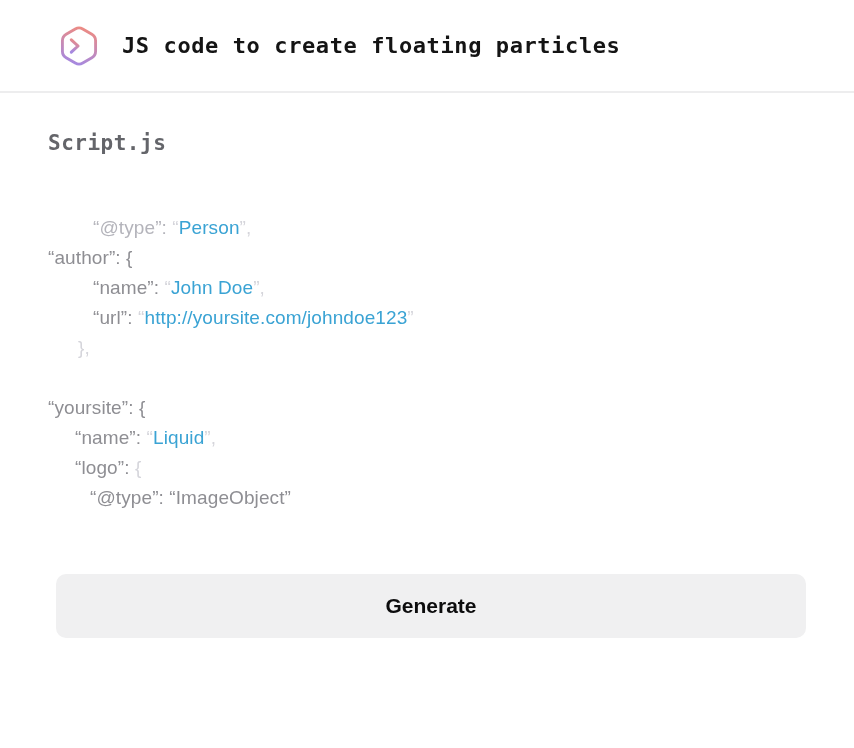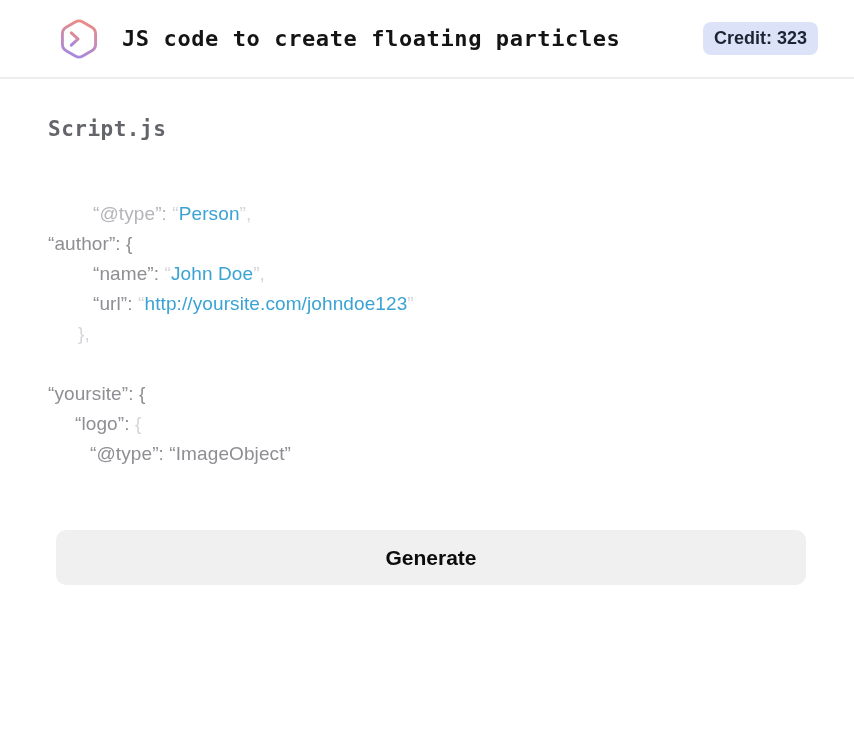--- a/index.html
+++ b/index.html
@@ -3,21 +3,21 @@
 <meta charset="utf-8">
 <style>
   html, body { margin: 0; padding: 0; background: #ffffff; }
   body {
     width: 854px; height: 748px; overflow: hidden;
     font-family: "Liberation Sans", sans-serif;
     -webkit-font-smoothing: antialiased;
   }
   .header {
     display: flex; align-items: center;
-    height: 79px; box-sizing: border-box;
+    height: 93px; box-sizing: border-box;
     padding: 0 36px 0 56px;
     border-bottom: 2px solid #ededee;
     background: #ffffff;
   }
   .logo { width: 46px; height: 46px; margin-right: 20px; display: flex; align-items: center; justify-content: center; flex: none; }
   .title {
     margin: 0;
     font-family: "DejaVu Sans Mono", "Liberation Mono", monospace;
     font-size: 22px; font-weight: bold; letter-spacing: 0.6px;
     color: #141414; white-space: nowrap;
@@ -42,21 +42,21 @@
     font-size: 19px; line-height: 30px; letter-spacing: 0.1px;
   }
   .line { height: 30px; white-space: pre; }
   .s-key         { color: var(--key-gray, #8e8e93); }
   .s-muted       { color: var(--muted-gray, #b4b4bb); }
   .s-faint       { color: var(--faint-gray, #d5d5db); }
   .s-value       { color: var(--accent-blue, #3aa3d4); }
   .s-value-muted { color: var(--value-muted, #a9d5ec); }
   .generate {
     display: block; box-sizing: border-box;
-    width: 750px; height: 55px;
+    width: 750px; height: 64px;
     margin: 61px 0 0 8px;
     background: var(--button-bg, #f0f0f1);
     border: none; border-radius: 10px;
     font-family: "Liberation Sans", sans-serif;
     font-size: 21px; font-weight: bold; color: #0c0c0d;
     cursor: pointer; text-align: center;
   }
 </style>
 </head>
 <body>
@@ -70,32 +70,32 @@
             <stop offset="0" stop-color="#ec8b84"></stop>
             <stop offset="1" stop-color="#a689e0"></stop>
           </linearGradient>
         </defs>
         <path d="M 20.1 6.25 Q 24 4 27.9 6.25 L 37.4 11.75 Q 41.3 14 41.3 18.5 L 41.3 29.5 Q 41.3 34 37.4 36.25 L 27.9 41.75 Q 24 44 20.1 41.75 L 10.6 36.25 Q 6.7 34 6.7 29.5 L 6.7 18.5 Q 6.7 14 10.6 11.75 Z" fill="none" stroke="url(#hexgrad)" stroke-width="3"></path>
         <path d="M16 17.5 L23 24 L16 30.5" fill="none" stroke="url(#hexgrad)" stroke-width="3.2" stroke-linecap="round" stroke-linejoin="round"></path>
         <path d="M26.5 31 L33.5 31" fill="none" stroke="url(#hexgrad)" stroke-width="3.2" stroke-linecap="round"></path>
       </svg>
     </span>
     <h1 class="title">JS code to create floating particles</h1>
-    <span class="credit">Credit: 323</span>
   </header>
 
   <main class="content">
     <h2 class="filename">Script.js</h2>
     <div class="code" id="code-block">
         <div class="line" style="padding-left: 0px;">&nbsp;</div>
         <div class="line" style="padding-left: 45px;"><span class="s-muted">“@type”: </span><span class="s-faint">“</span><span class="s-value">Person</span><span class="s-faint">”,</span></div>
         <div class="line" style="padding-left: 0px;"><span class="s-key">“author”: {</span></div>
         <div class="line" style="padding-left: 45px;"><span class="s-key">“name”: </span><span class="s-faint">“</span><span class="s-value">John Doe</span><span class="s-faint">”,</span></div>
         <div class="line" style="padding-left: 45px;"><span class="s-key">“url”: </span><span class="s-faint">“</span><span class="s-value">http://yoursite.com/johndoe123</span><span class="s-faint">”</span></div>
         <div class="line" style="padding-left: 30px;"><span class="s-faint">},</span></div>
         <div class="line" style="padding-left: 0px;">&nbsp;</div>
         <div class="line" style="padding-left: 0px;"><span class="s-key">“yoursite”: {</span></div>
+        <div class="line" style="padding-left: 27px;"><span class="s-key">“name”: </span><span class="s-faint">“</span><span class="s-value">Liquid</span><span class="s-faint">”,</span></div>
         <div class="line" style="padding-left: 27px;"><span class="s-key">“logo”: </span><span class="s-faint">{</span></div>
         <div class="line" style="padding-left: 42px;"><span class="s-key">“@type”: “ImageObject”</span></div>
       </div>
     <button class="generate" type="button">Generate</button>
   </main>
 </div>
 
 </body></html>

